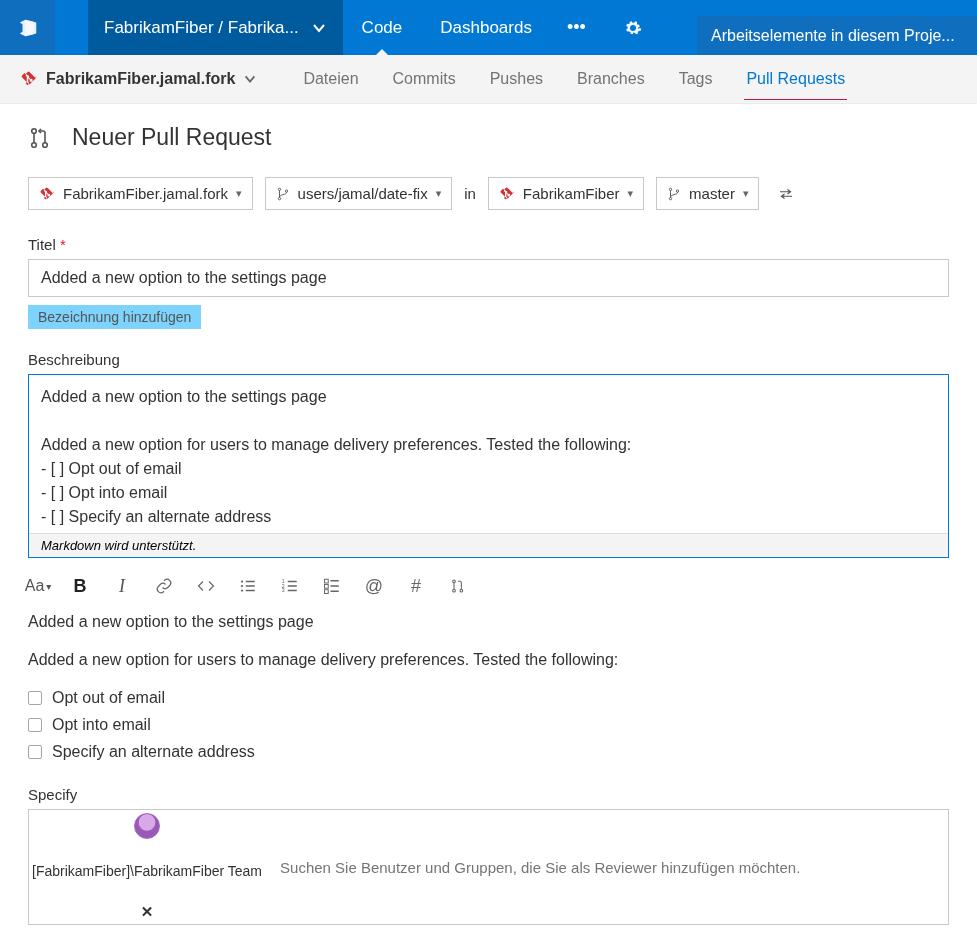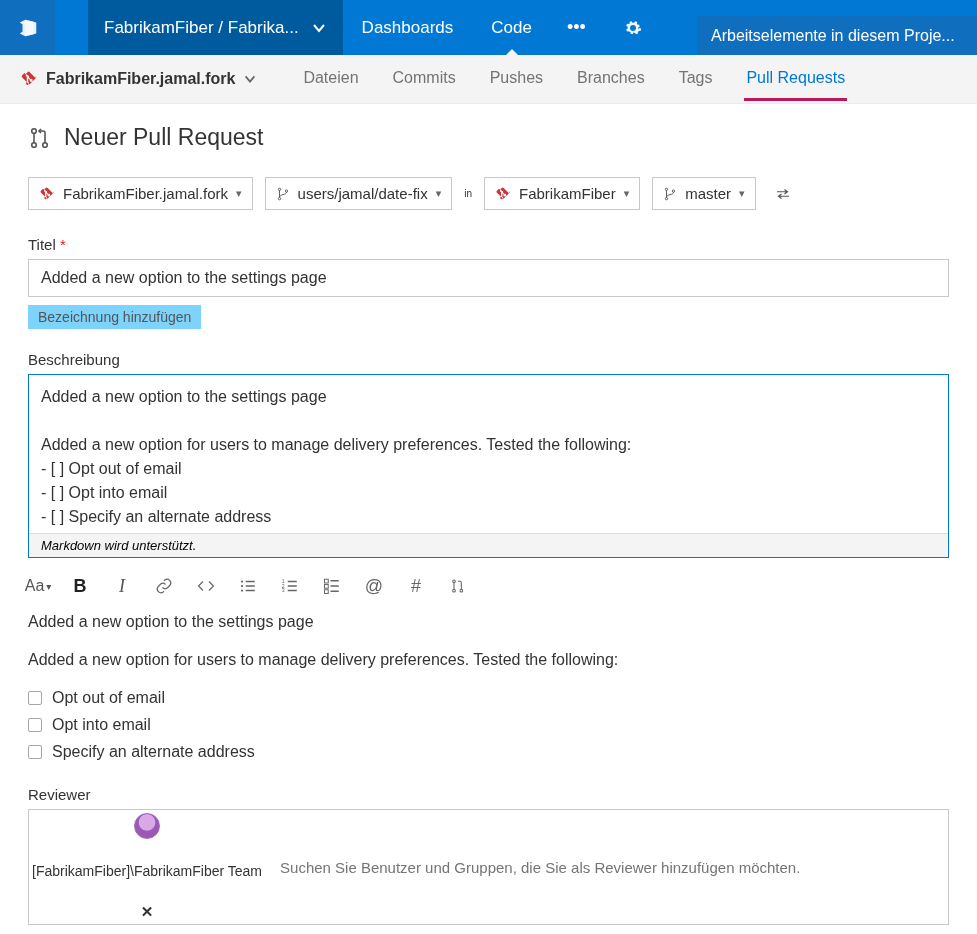--- a/index.html
+++ b/index.html
@@ -14,31 +14,31 @@
 .topbar .more { display: flex; align-items: center; padding: 0 16px; font-size: 18px; }
 .topbar .gear { display: flex; align-items: center; padding: 0 22px; font-size: 17px; }
 .topbar .spacer { flex: 1; }
 .topbar .search { display: flex; align-items: center; padding: 0 14px; background: #106ebe; font-size: 16px; min-width: 280px; margin-top: 16px; }
 
 
 .subbar { display: flex; align-items: center; height: 49px; background: #f4f4f4; border-bottom: 1px solid #eaeaea; padding: 0 20px; gap: 26px; }
 .repo-sel { display: flex; align-items: center; gap: 8px; font-size: 16px; font-weight: 600; color: #333; }
 .subtabs { display: flex; gap: 30px; margin-left: 18px; }
 .subtabs a { font-size: 16px; color: #737373; text-decoration: none; padding: 12px 2px 11px; }
-.subtabs a.active { color: #0078d4; border-bottom: 3px solid #be185d; }
+.subtabs a.active { color: #0078d4; border-bottom: 1px solid #be185d; }
 
 
 .content { padding: 20px 28px 30px; }
 .page-title { display: flex; align-items: center; gap: 12px; margin-bottom: 26px; }
-.page-title h1 { font-size: 23px; font-weight: 400; color: #333; }
+.page-title h1 { font-size: 23px; font-weight: 400; color: #333; margin-left: 8px; }
 
 .branch-row { display: flex; align-items: center; gap: 12px; margin-bottom: 26px; }
 .combo { display: flex; align-items: center; gap: 8px; border: 1px solid #c8c8c8; background: #fff; padding: 7px 10px; font-size: 15px; }
 .combo .chev { font-size: 11px; color: #666; }
-.in-label { font-size: 10px; color: #333; }
+.in-label { font-size: 15px; color: #333; }
 .swap-btn { font-size: 16px; color: #666; padding: 6px; }
 
 .field-label { font-size: 15px; color: #333; margin-bottom: 6px; }
 .req { color: #e81123; }
 .text-input { width: 100%; border: 1px solid #c8c8c8; padding: 9px 12px; font-size: 16px; color: #333; font-family: inherit; }
 
 .add-label-chip { display: inline-block; margin-top: 8px; background: #7dd3fc; color: #555; padding: 4px 10px; font-size: 14px; }
 
 .section-gap { margin-top: 22px; }
 .desc-box { border: 1px solid #0078d4; }
@@ -76,22 +76,22 @@
         <path fill="#fff" d="M3 6l6-3 12 3v12l-12 3-6-3 3-2V8z" opacity="0.9"></path>
         <path fill="#fff" d="M9 3l9 2v14l-9 2z" opacity="0.6"></path>
       </svg>
   </div>
   <div class="proj">
     <span>FabrikamFiber / Fabrika...</span>
     <svg width="16" height="16" viewBox="0 0 16 16">
         <path d="M3 5l5 6 5-6" stroke="#fff" stroke-width="2" fill="none"></path>
       </svg>
   </div>
+  <a class="nav-item active">Code</a>
   <a class="nav-item">Dashboards</a>
-  <a class="nav-item active">Code</a>
   <div class="more">
     <span>•••</span>
   </div>
   <div class="gear">
     <svg width="18" height="18" viewBox="0 0 24 24">
         <path fill="#fff" d="M12 8a4 4 0 100 8 4 4 0 000-8zm9 4l2 1-1 3-2-.5a8 8 0 01-1.7 1.7l.5 2-3 1-1-2a8 8 0 01-2.4 0l-1 2-3-1 .5-2A8 8 0 016 16.2L4 16.7l-1-3 2-1a8 8 0 010-2.4l-2-1 1-3 2 .5A8 8 0 017.8 6L7.3 4l3-1 1 2a8 8 0 012.4 0l1-2 3 1-.5 2A8 8 0 0118 7.8l2-.5 1 3-2 1a8 8 0 010 2.4z" opacity="0.95"></path>
       </svg>
   </div>
   <div class="spacer"></div>
   <div class="search">
@@ -266,21 +266,21 @@
           <span>Opt into email</span>
         </li>
       <li>
           <span class="chk"></span>
           <span>Specify an alternate address</span>
         </li>
     </ul>
   </div>
 
   <div class="section-gap">
-    <div class="field-label">Reviewer</div>
+    <div class="field-label">Specify</div>
     <div class="reviewer-row">
       <div class="reviewer-chip">
         <span class="avatar"></span>
         <span>[FabrikamFiber]\FabrikamFiber Team</span>
         <span class="chip-x">✕</span>
       </div>
       <input class="reviewer-input" type="text" placeholder="Suchen Sie Benutzer und Gruppen, die Sie als Reviewer hinzufügen möchten." style="">
     </div>
   </div>
 

